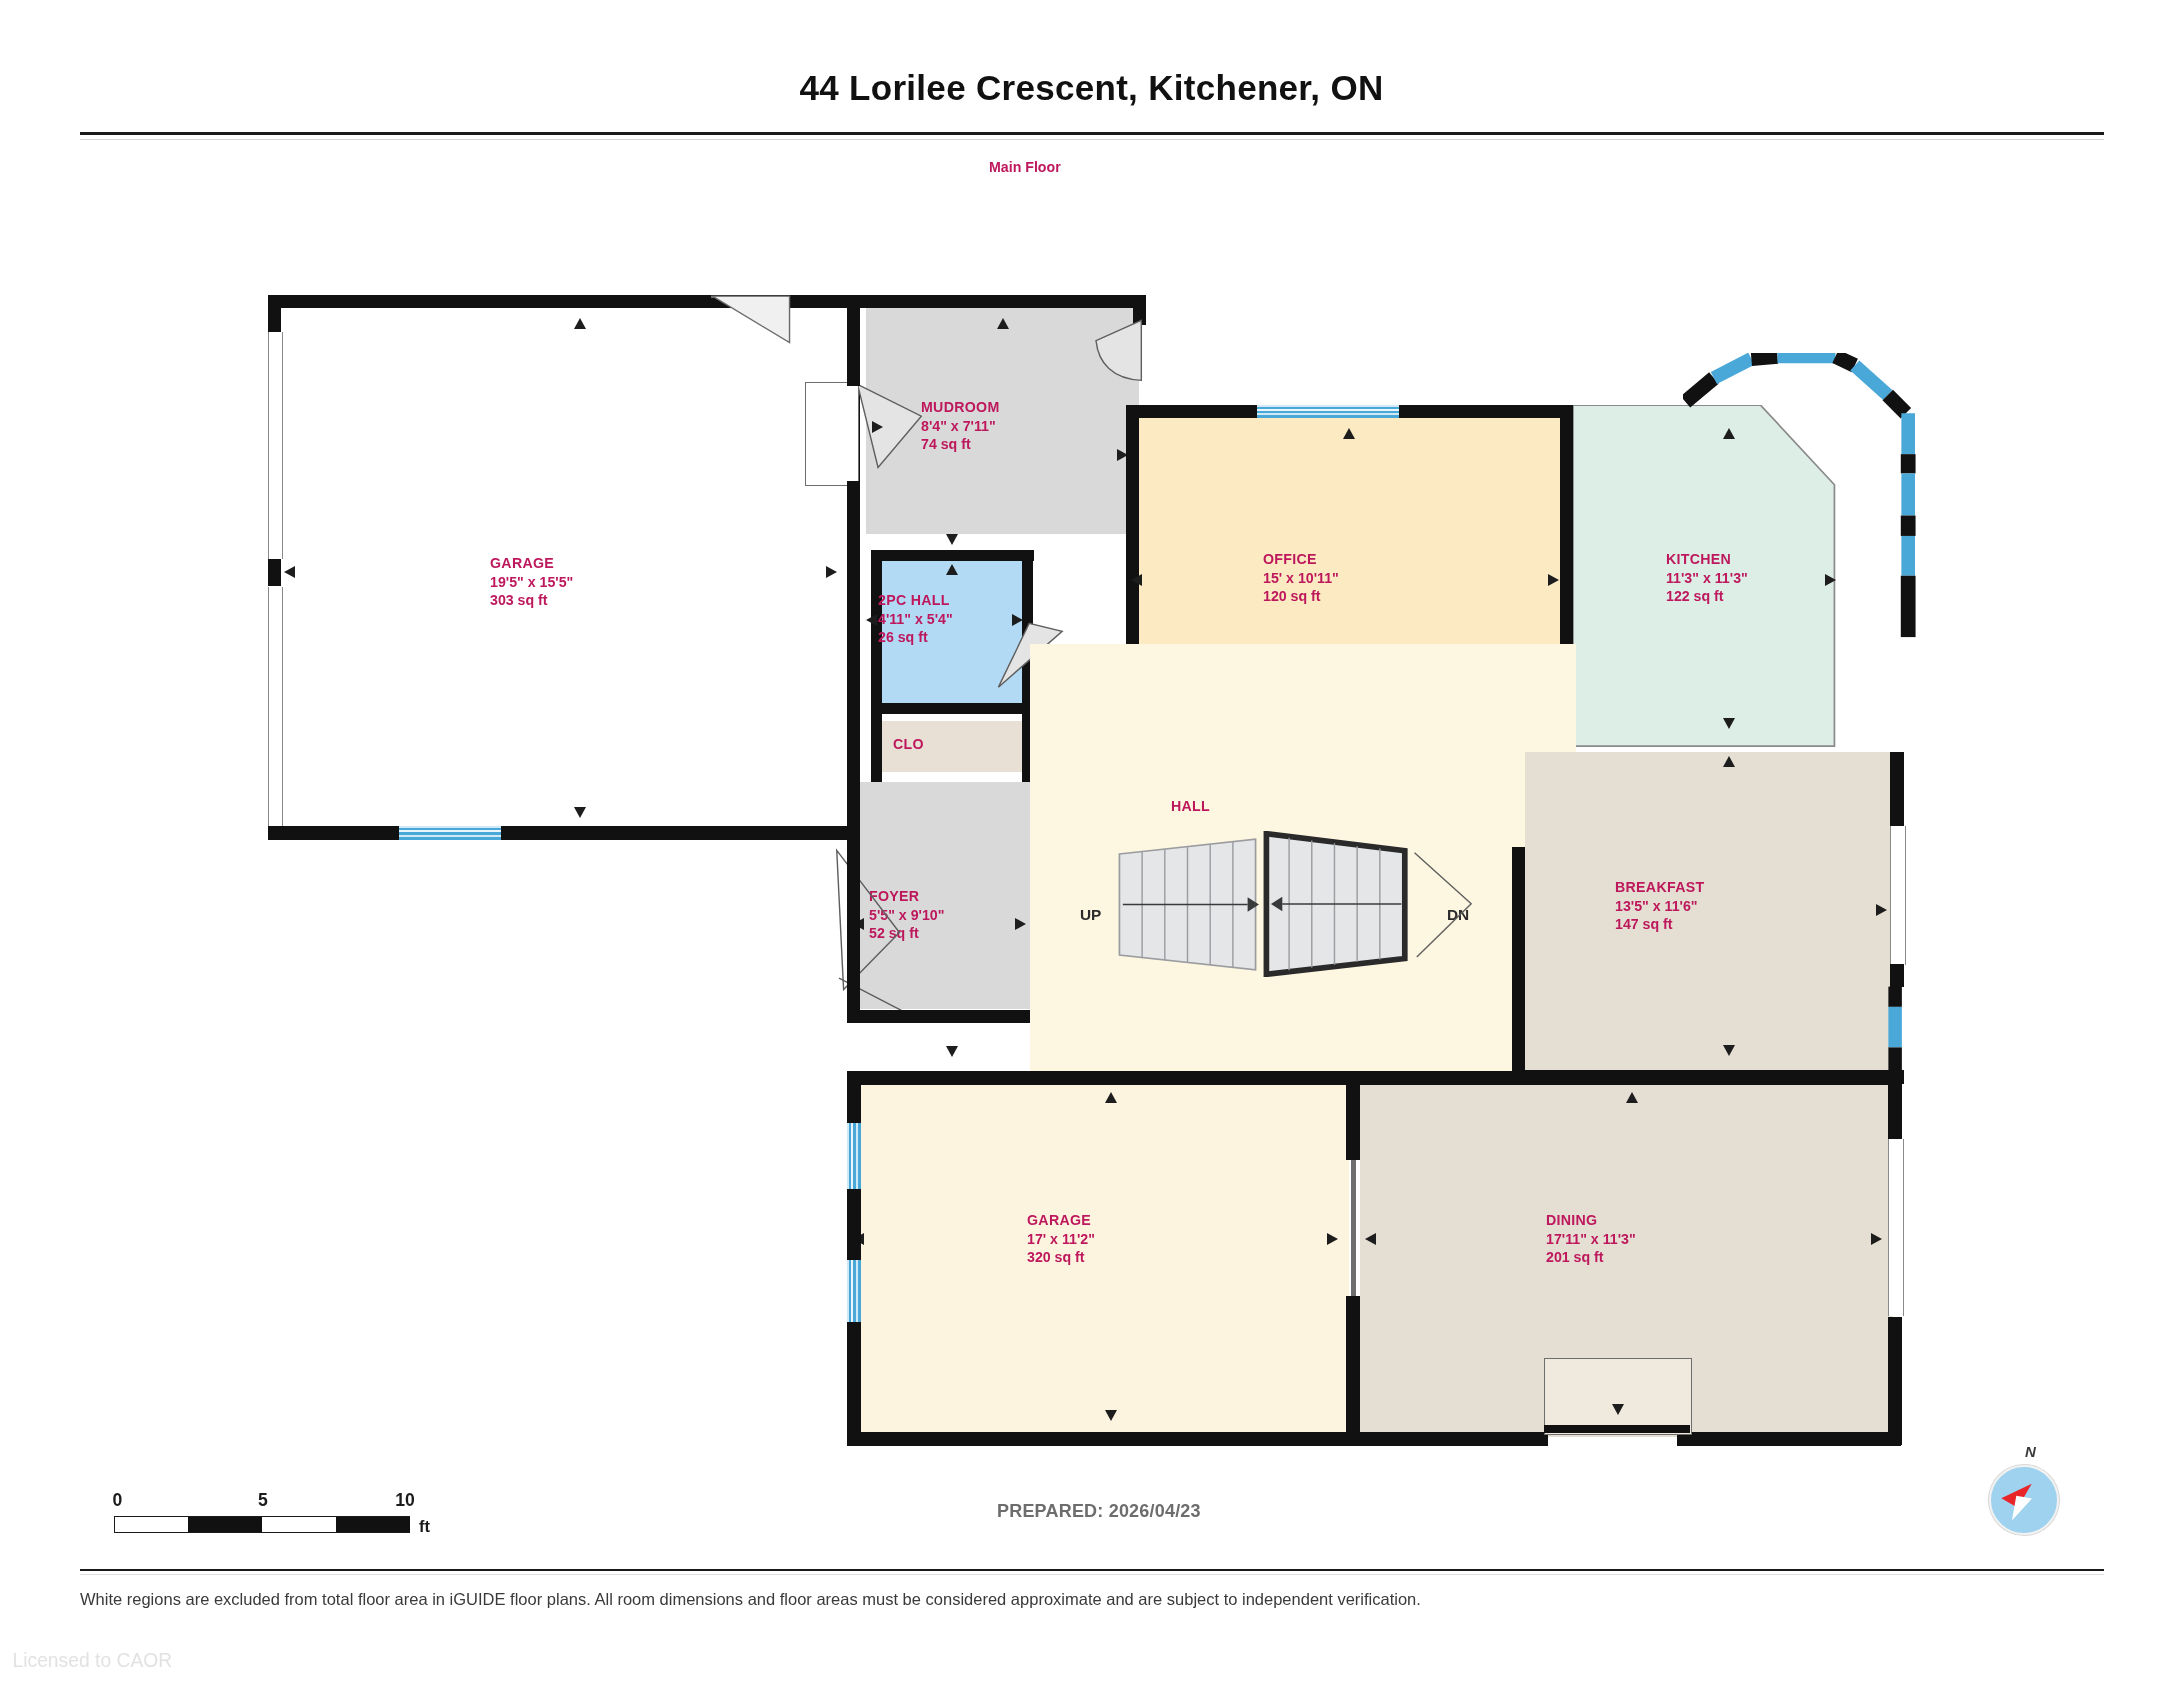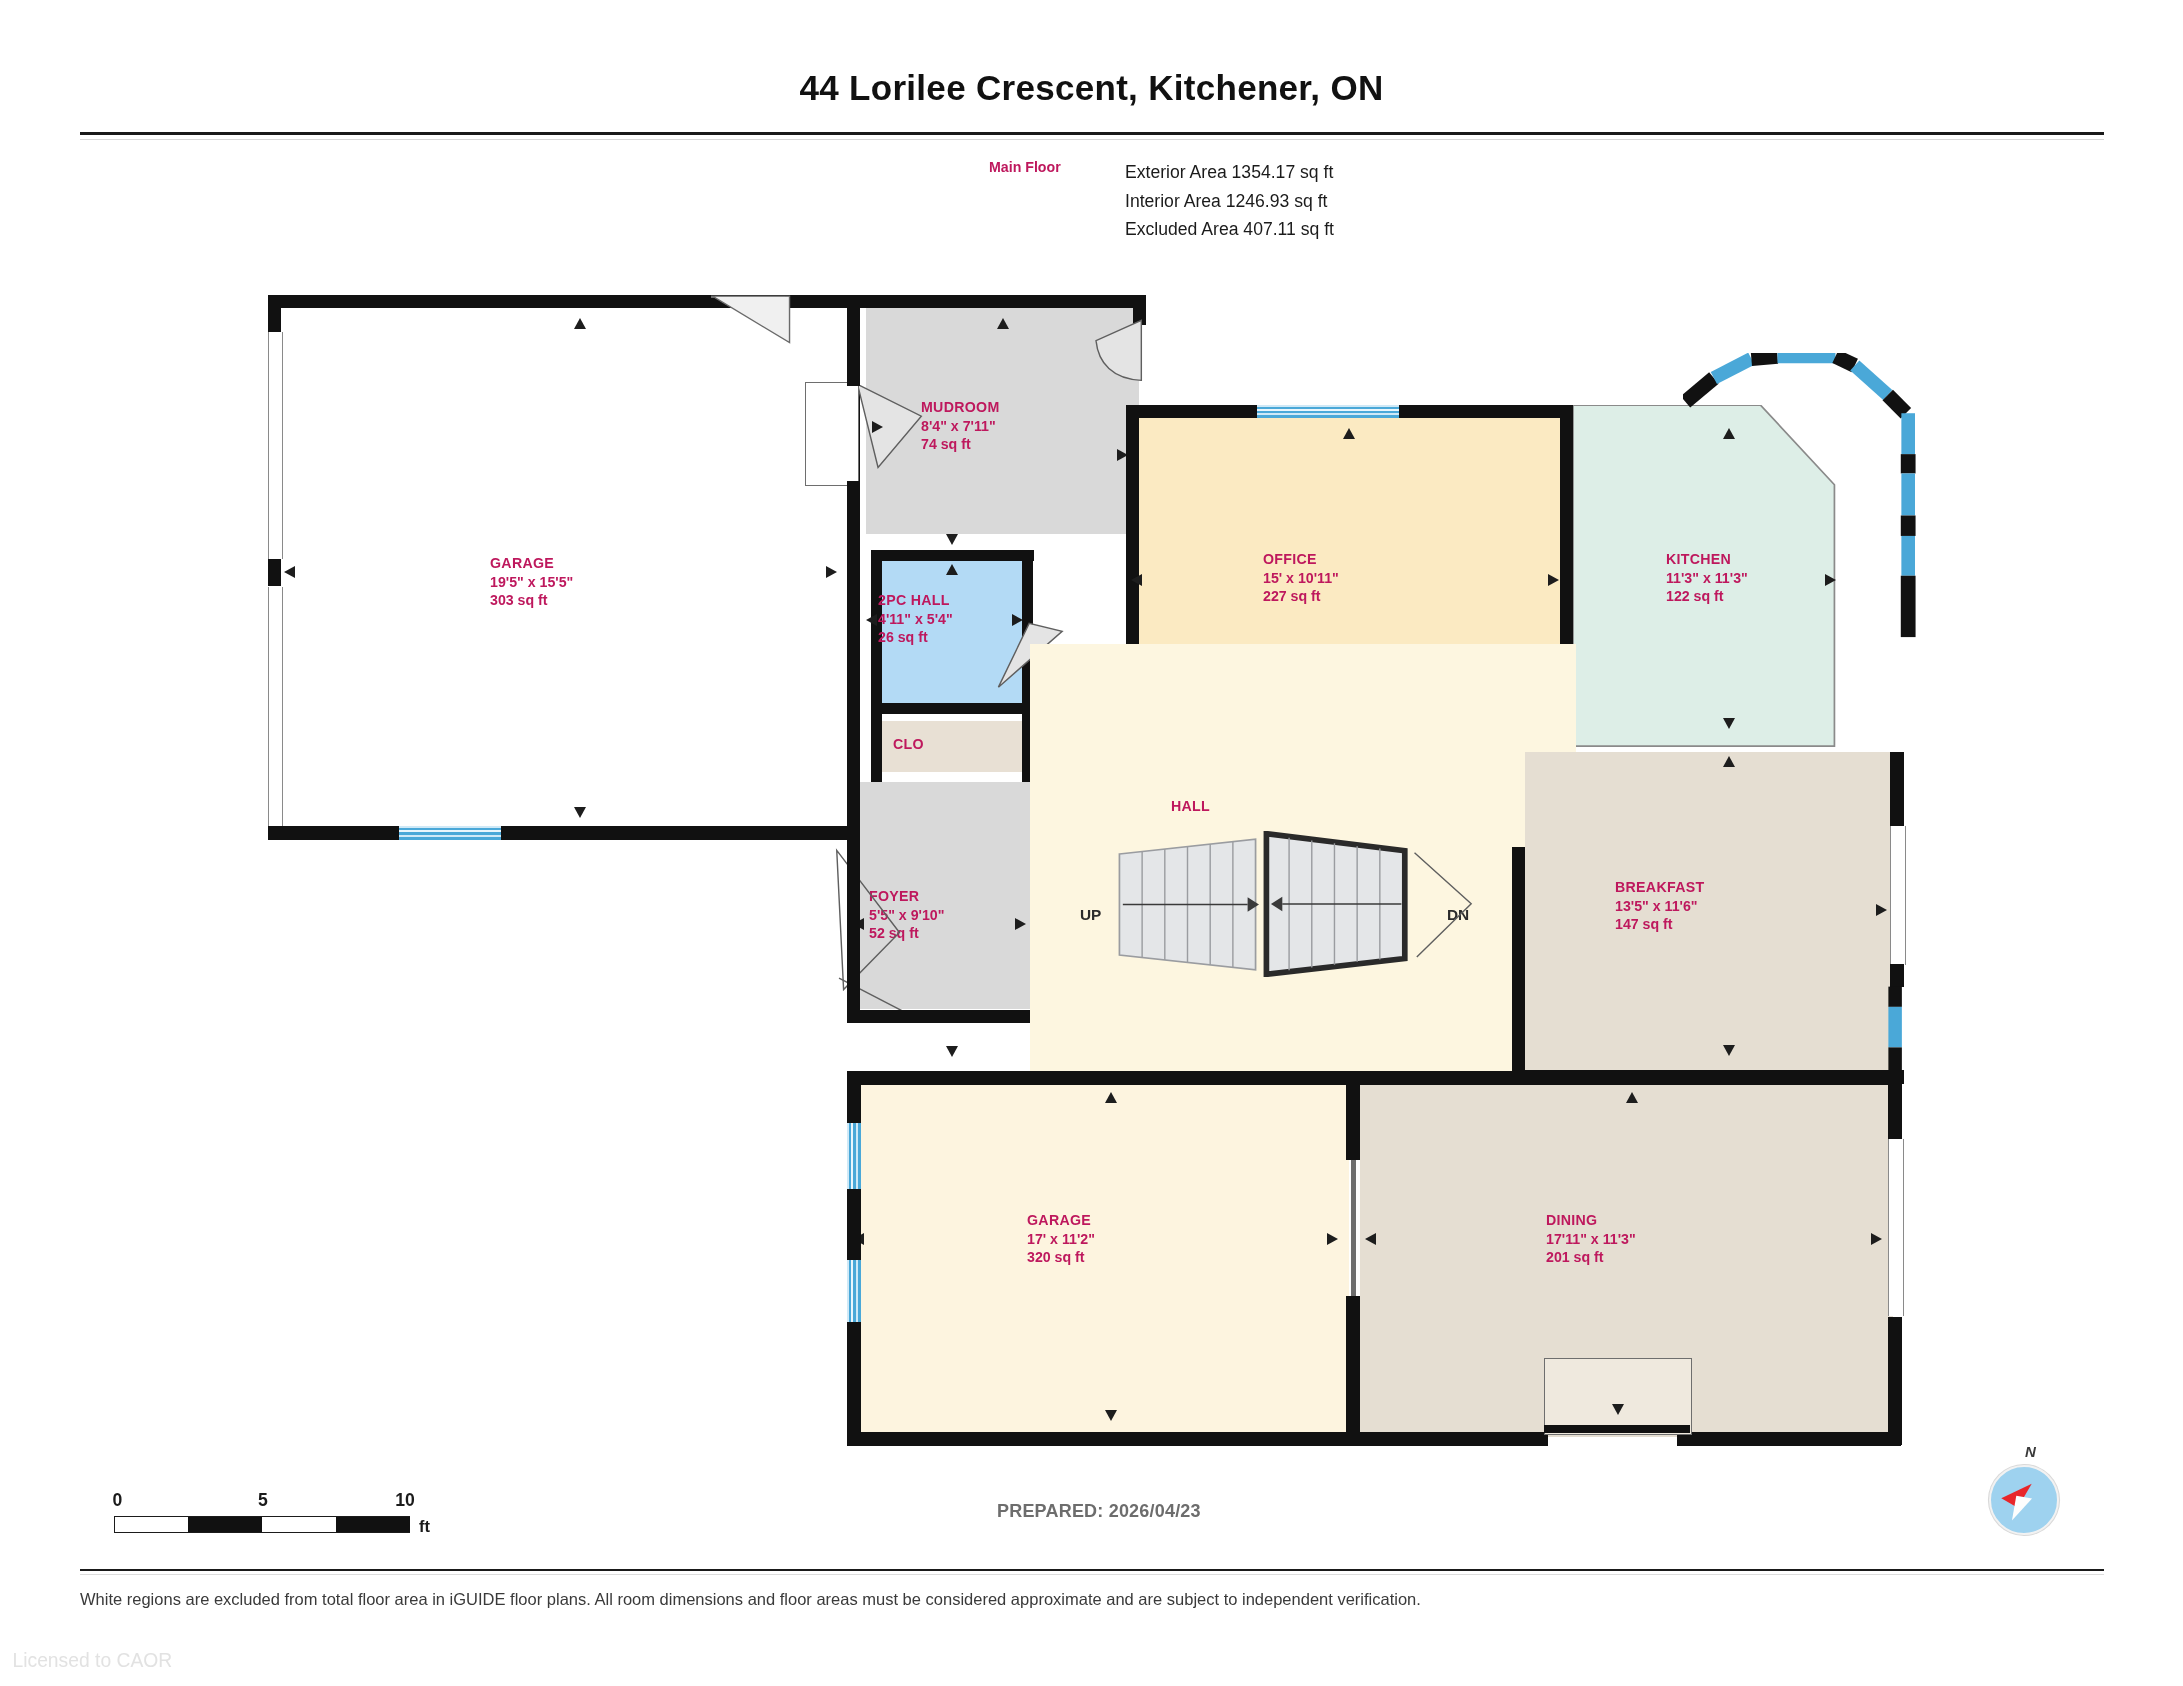--- a/index.html
+++ b/index.html
@@ -72,25 +72,20 @@
 </style>
 </head>
 <body>
 
 <div id="page-title">44 Lorilee Crescent, Kitchener, ON</div>
 <div id="title-rule"></div>
 <div id="thin-rule"></div>
 
 <div id="summary">
   <div class="lbl">Main Floor</div>
-  <div class="rows">
-    <div>Exterior Area 1354.17 sq ft</div>
-    <div>Interior Area 1246.93 sq ft</div>
-    <div>Excluded Area 407.11 sq ft</div>
-  </div>
 </div>
 
 <div id="plan">
 
   <div class="room" style="left:280px;top:301px;width:580px;height:546px;background:#ffffff;"></div>
 
   <div class="wall" style="left:280px;top:295px;width:586px;height:12.5px;"></div>
   <div class="wall" style="left:268px;top:295px;width:12.5px;height:38px;"></div>
   <div class="win-white-v" style="left:268px;top:332px;width:12.5px;height:227px;"></div>
   <div class="wall" style="left:268px;top:559px;width:12.5px;height:27px;"></div>
@@ -188,21 +183,21 @@
   <div class="room" style="left:1136px;top:415px;width:425px;height:325px;background:#fbeac2;"></div>
   <div class="wall" style="left:1126px;top:405px;width:131px;height:12.5px;"></div>
   <div class="win-h" style="left:1257px;top:405px;width:142px;height:12.5px;"></div>
   <div class="wall" style="left:1399px;top:405px;width:174px;height:12.5px;"></div>
   <div class="wall" style="left:1126px;top:405px;width:12.5px;height:347px;"></div>
   <div class="wall" style="left:1560px;top:405px;width:12.5px;height:347px;"></div>
   <div class="wall" style="left:1126px;top:739px;width:447px;height:12.5px;"></div>
   <div class="lbl" style="left:1263px;top:550px;width:171px;">
     <div class="nm">OFFICE</div>
     <div class="dm">15' x 10'11"</div>
-    <div class="sf">227 sq ft</div>
+    <div class="sf">120 sq ft</div>
   </div>
   <div class="arrow a-up" style="left:1343px;top:428px;"></div>
   <div class="arrow a-lt" style="left:1131px;top:574px;"></div>
   <div class="arrow a-rt" style="left:1548px;top:574px;"></div>
   <div class="arrow a-dn" style="left:1343px;top:715px;"></div>
 
   <svg style="position:absolute;left:1271px;top:704px;width:148px;height:45px;" viewBox="0 0 260 80" width="148" height="45">
     <path d="M6,76 L62,6 L118,76" fill="none" stroke="#5f5f5f" stroke-width="2.5"></path>
     <path d="M142,76 L198,6 L254,76" fill="none" stroke="#5f5f5f" stroke-width="2.5"></path>
   </svg>

